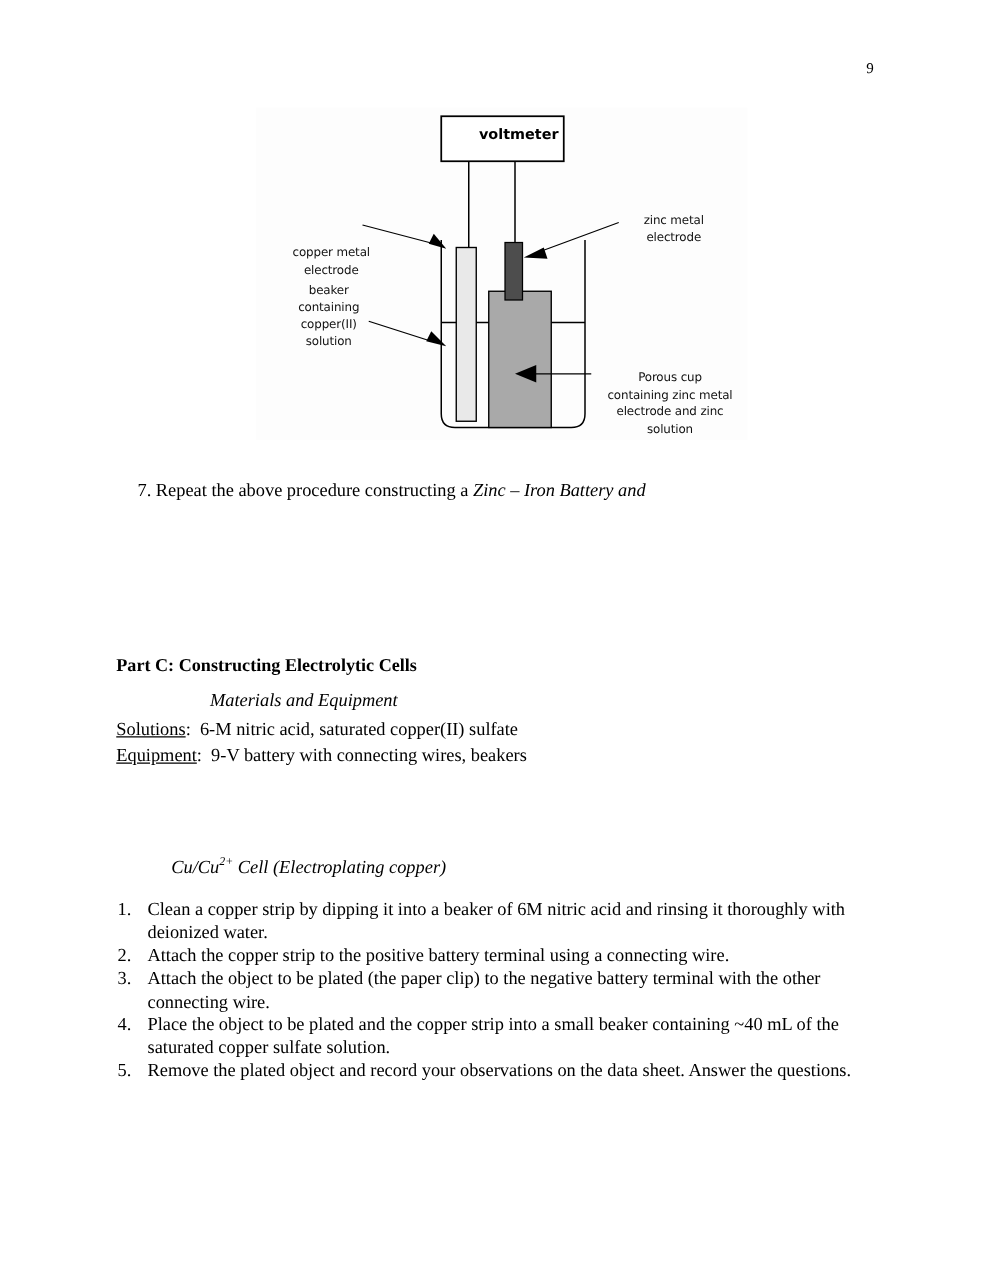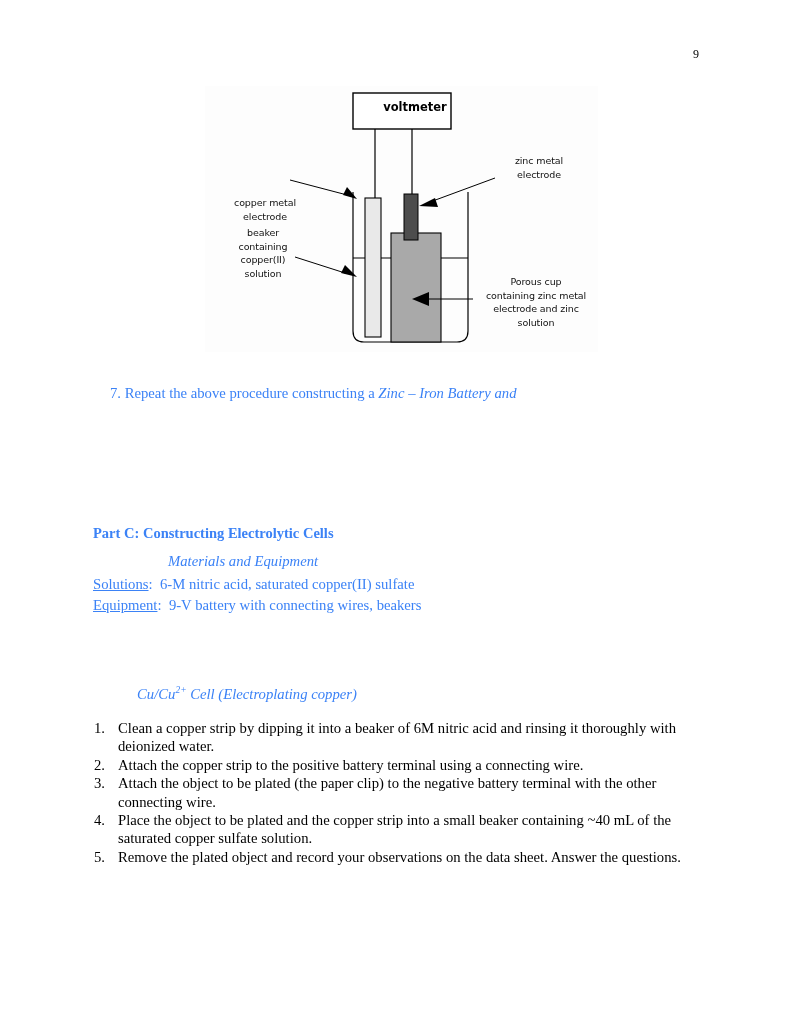--- a/index.html
+++ b/index.html
@@ -54,43 +54,43 @@
     font-family: "DejaVu Sans", sans-serif;
     font-size: 9.5px;
     line-height: 13.5px;
     color: #111111;
     text-align: center;
     white-space: pre-line;
     letter-spacing: -0.1px;
   }
   .lbl-copper  { left: 6px;   top: 69px;  width: 108px; margin-top: 41px; }
   .lbl-beaker  { left: 12px;  top: 140px; width: 92px;  }
-  .lbl-zinc    { left: 282px; top: 68px;  width: 104px; }
-  .lbl-porous  { left: 270px; top: 189px; width: 122px; }
+  .lbl-zinc    { left: 282px; top: 84px;  width: 104px; }
+  .lbl-porous  { left: 270px; top: 210px; width: 122px; }
 
   .voltmeter-text {
     position: absolute;
     left: 148px;
     top: 14px;
     width: 98px;
     text-align: center;
     font-family: "DejaVu Sans", sans-serif;
     font-size: 11.5px;
     font-weight: bold;
     color: #000000;
     padding-left: 13px;
   }
 
   
   .body-text {
     position: absolute;
     font-family: "Liberation Serif", serif;
     font-size: 14.7px;
     line-height: 21px;
-    color: #3b82f6;
+    color: #000000;
   }
 
   .step7 {
     left: 110px;
     top: 383px;
     width: 560px;
   }
   .step7 .it { font-style: italic; }
   .step7-second {
     display: block;

